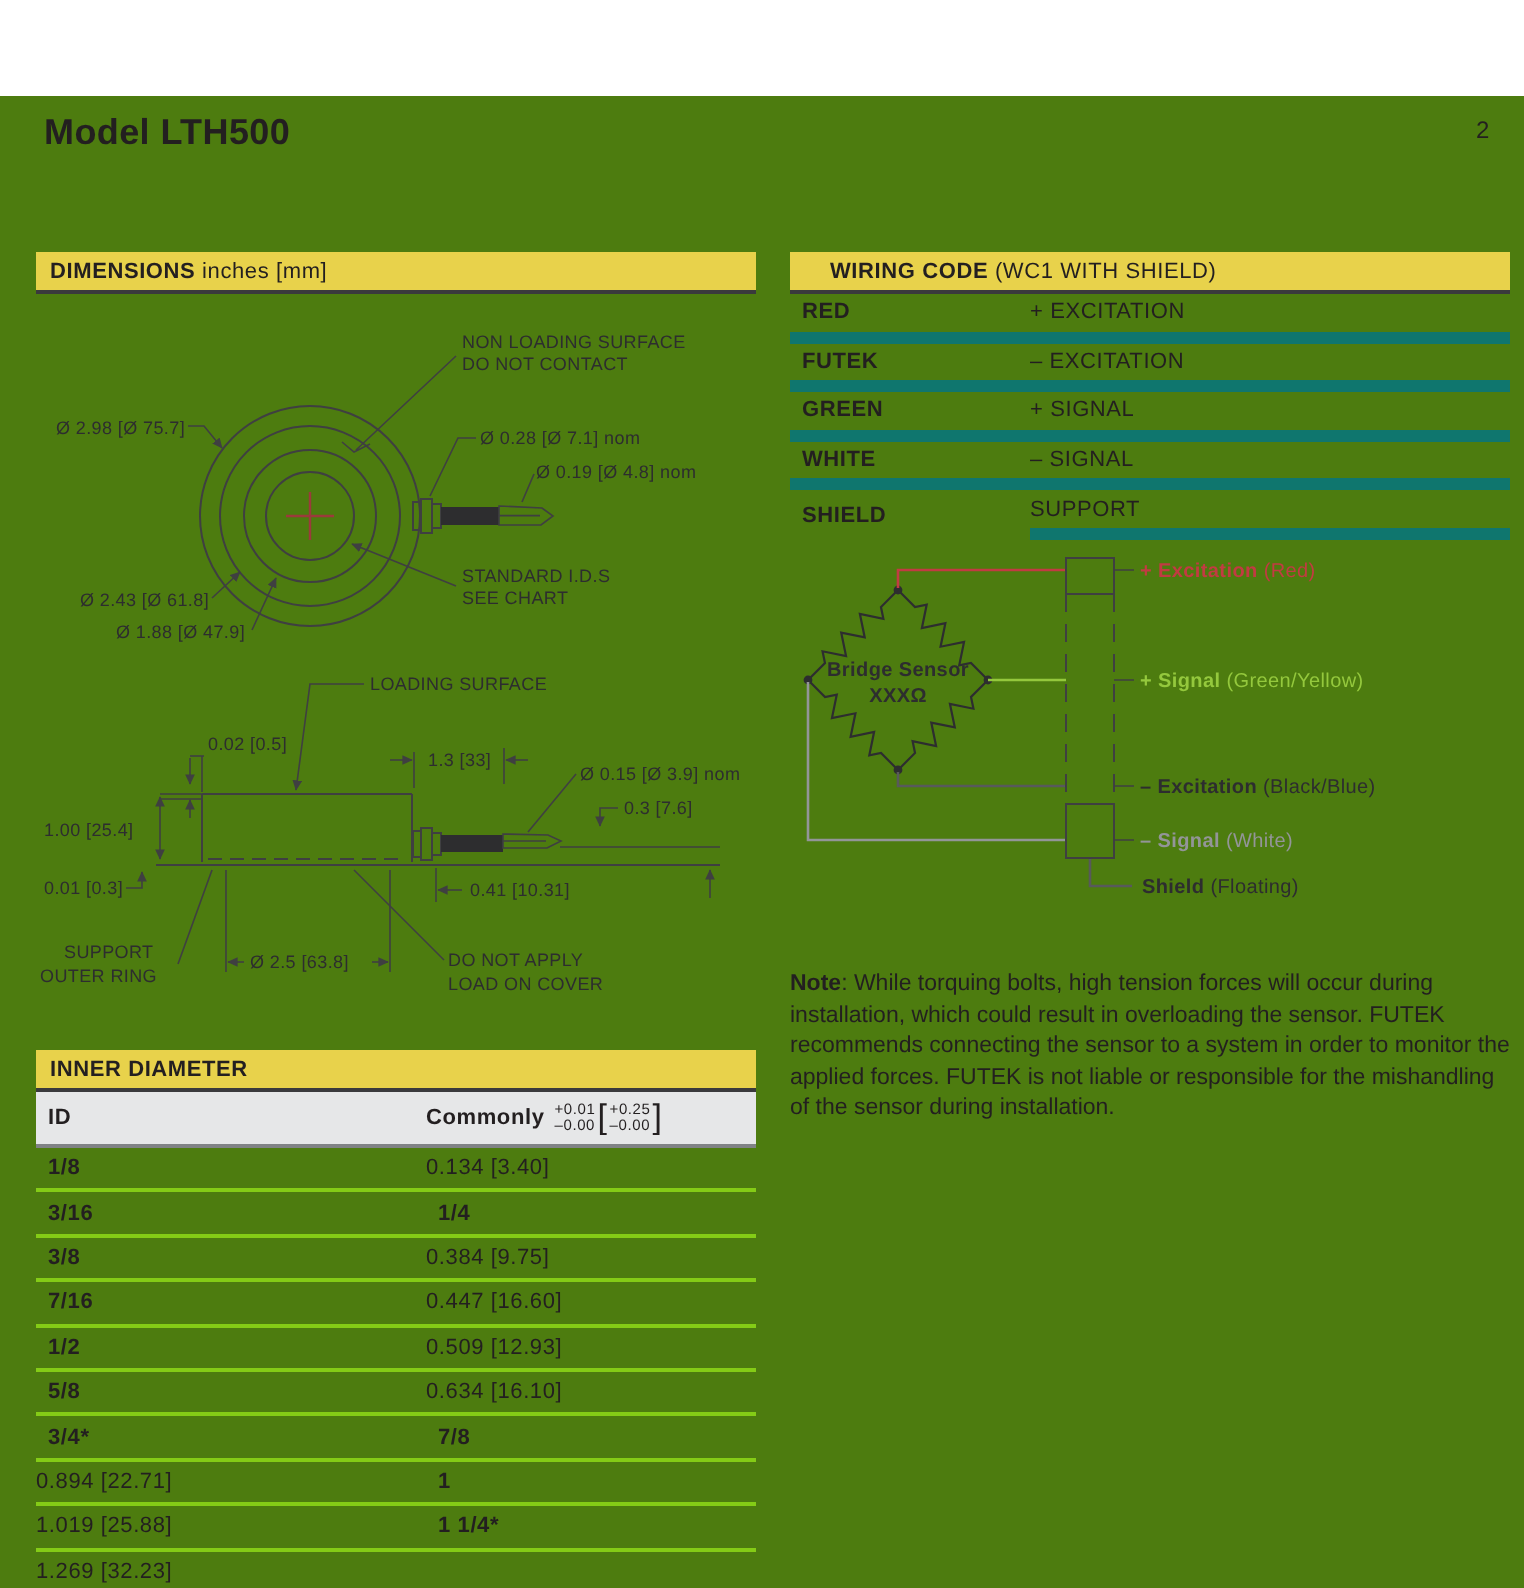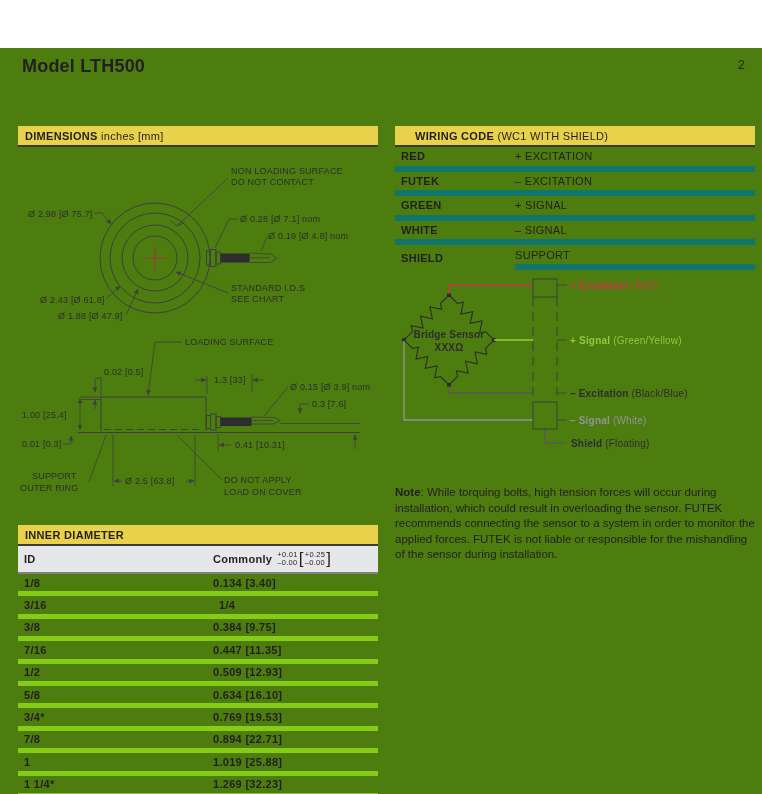--- a/index.html
+++ b/index.html
@@ -30,23 +30,23 @@
   .wiring-table{position:absolute;left:395px;top:99px;width:360px;display:grid;
                 grid-template-columns:120px 1fr;font-size:11px;letter-spacing:0.3px;}
   .w-cell{height:24.6px;display:flex;align-items:center;border-bottom:6px solid #0f766e;box-sizing:border-box;}
   .w-color{font-weight:bold;padding-left:6px;}
   .w-cell.nb{border-bottom:none;}
 
   .id-table{position:absolute;left:18px;top:498px;width:360px;display:grid;
             grid-template-columns:195px 1fr;font-size:11px;letter-spacing:0.3px;}
   .id-hcell{height:28px;background:#e6e7e8;border-bottom:2px solid #808285;display:flex;
             align-items:center;font-weight:bold;box-sizing:border-box;}
-  .id-cell{height:22.4px;display:flex;align-items:center;border-bottom:5px solid #84cc16;box-sizing:border-box;}
+  .id-cell{height:22.4px;display:flex;align-items:center;border-bottom:2px solid #84cc16;box-sizing:border-box;}
   .id-left{padding-left:6px;font-weight:bold;}
-  .id-dim{font-weight:bold;}
+  .id-dim{font-weight:normal;}
   .tol{display:inline-flex;flex-direction:column;font-size:7.5px;line-height:8px;
        font-weight:normal;margin-left:5px;}
   .brk{font-size:17px;font-weight:normal;margin:0 1px;}
   .footnote{position:absolute;left:20px;top:777px;font-size:11px;}
 
   .note{position:absolute;left:395px;top:437px;width:362px;font-size:11.5px;line-height:15.5px;}
   .note-label{font-weight:bold;}
 </style>
 </head>
 <body>
@@ -232,27 +232,26 @@
       </span>
       <span class="brk">]</span>
     </div>
     <div class="id-cell id-left">1/8</div>
     <div class="id-cell id-dim">0.134 [3.40]</div>
     <div class="id-cell id-left">3/16</div>
     <div class="id-cell id-left">1/4</div>
     <div class="id-cell id-left">3/8</div>
     <div class="id-cell id-dim">0.384 [9.75]</div>
     <div class="id-cell id-left">7/16</div>
-    <div class="id-cell id-dim">0.447 [11.35]</div>
+    <div class="id-cell id-dim">0.447 [16.60]</div>
     <div class="id-cell id-left">1/2</div>
     <div class="id-cell id-dim">0.509 [12.93]</div>
     <div class="id-cell id-left">5/8</div>
     <div class="id-cell id-dim">0.634 [16.10]</div>
     <div class="id-cell id-left">3/4*</div>
-    <div class="id-cell id-dim">0.769 [19.53]</div>
     <div class="id-cell id-left">7/8</div>
     <div class="id-cell id-dim">0.894 [22.71]</div>
     <div class="id-cell id-left">1</div>
     <div class="id-cell id-dim">1.019 [25.88]</div>
     <div class="id-cell id-left">1 1/4*</div>
     <div class="id-cell id-dim">1.269 [32.23]</div>
   </div>
 
   <div class="footnote">*Commonly stocked inner diameters</div>
 

